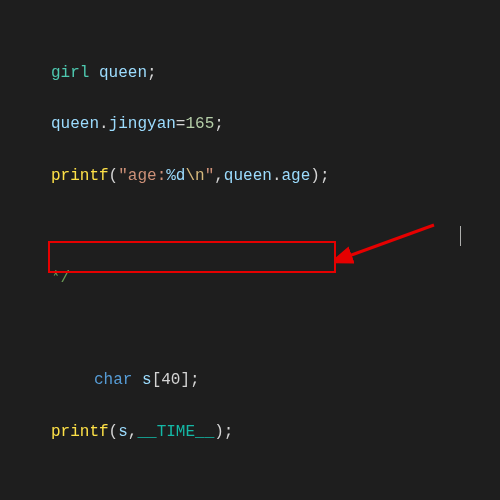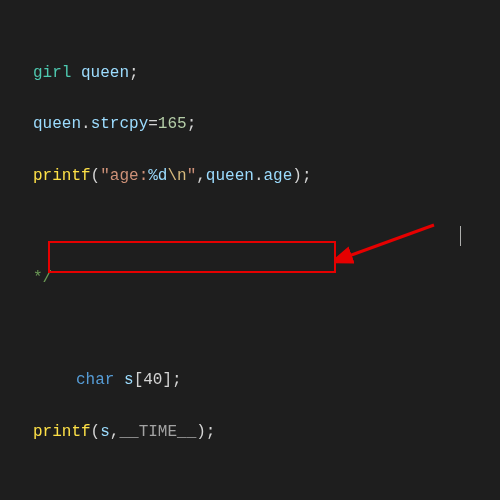--- a/index.html
+++ b/index.html
@@ -14,32 +14,32 @@
     height: 500px;
     overflow: hidden;
     position: relative;
   }
   .code-area {
     position: relative;
     padding: 10px 0 0 0;
     white-space: pre;
   }
   .line { padding-left: 55px; min-height: 25.6px; }
-  .line.indent1 { padding-left: 33px; }
+  .line.indent1 { padding-left: 51px; }
   .k-type { color: #4ec9b0; }
   .k-var { color: #9cdcfe; }
   .k-op { color: #d4d4d4; }
   .k-num { color: #b5cea8; }
   .k-func { color: #fde047; }
   .k-str { color: #ce9178; }
   .k-fmt { color: #9cdcfe; }
   .k-esc { color: #d7ba7d; }
   .k-kw { color: #569cd6; margin-left: 43px; }
   .k-cmt { color: #6a9955; }
-  .k-macro { color: #a3a3a3; }
+  .k-macro { color: #14b8a6; }
   .k-pn { color: #d4d4d4; }
   .hlbox {
     position: absolute;
     border: 2px solid #e60000;
     pointer-events: none;
   }
   .arrow {
     position: absolute;
     pointer-events: none;
   }
@@ -61,21 +61,21 @@
   .watermark .main { font-size: 18px; letter-spacing: 0.5px; }
   .watermark .sub { font-size: 11px; opacity: 0.85; }
   .bai { font-weight: bold; }
 </style>
 </head>
 <body>
 
 <div class="code-area">
 
 <div class="line indent1"><span class="k-type">girl</span> <span class="k-var">queen</span><span class="k-pn">;</span></div>
-<div class="line indent1"><span class="k-var">queen</span><span class="k-pn">.</span><span class="k-var">strcpy</span><span class="k-op">=</span><span class="k-num">165</span><span class="k-pn">;</span></div>
+<div class="line indent1"><span class="k-var">queen</span><span class="k-pn">.</span><span class="k-var">jingyan</span><span class="k-op">=</span><span class="k-num">165</span><span class="k-pn">;</span></div>
 <div class="line indent1"><span class="k-func">printf</span><span class="k-pn">(</span><span class="k-str">"age:</span><span class="k-fmt">%d</span><span class="k-esc">\n</span><span class="k-str">"</span><span class="k-pn">,</span><span class="k-var">queen</span><span class="k-pn">.</span><span class="k-var">age</span><span class="k-pn">);</span></div>
 <div class="line indent1"></div>
 <div class="line indent1"><span class="k-cmt">*/</span></div>
 <div class="line indent1"></div>
 <div class="line indent1"><span class="k-kw">char</span> <span class="k-var">s</span><span class="k-pn">[40]</span><span class="k-pn">;</span></div>
 <div class="line indent1"><span class="k-func">printf</span><span class="k-pn">(</span><span class="k-var">s</span><span class="k-pn">,</span><span class="k-macro">__TIME__</span><span class="k-pn">);</span></div>
 
 
 
 

